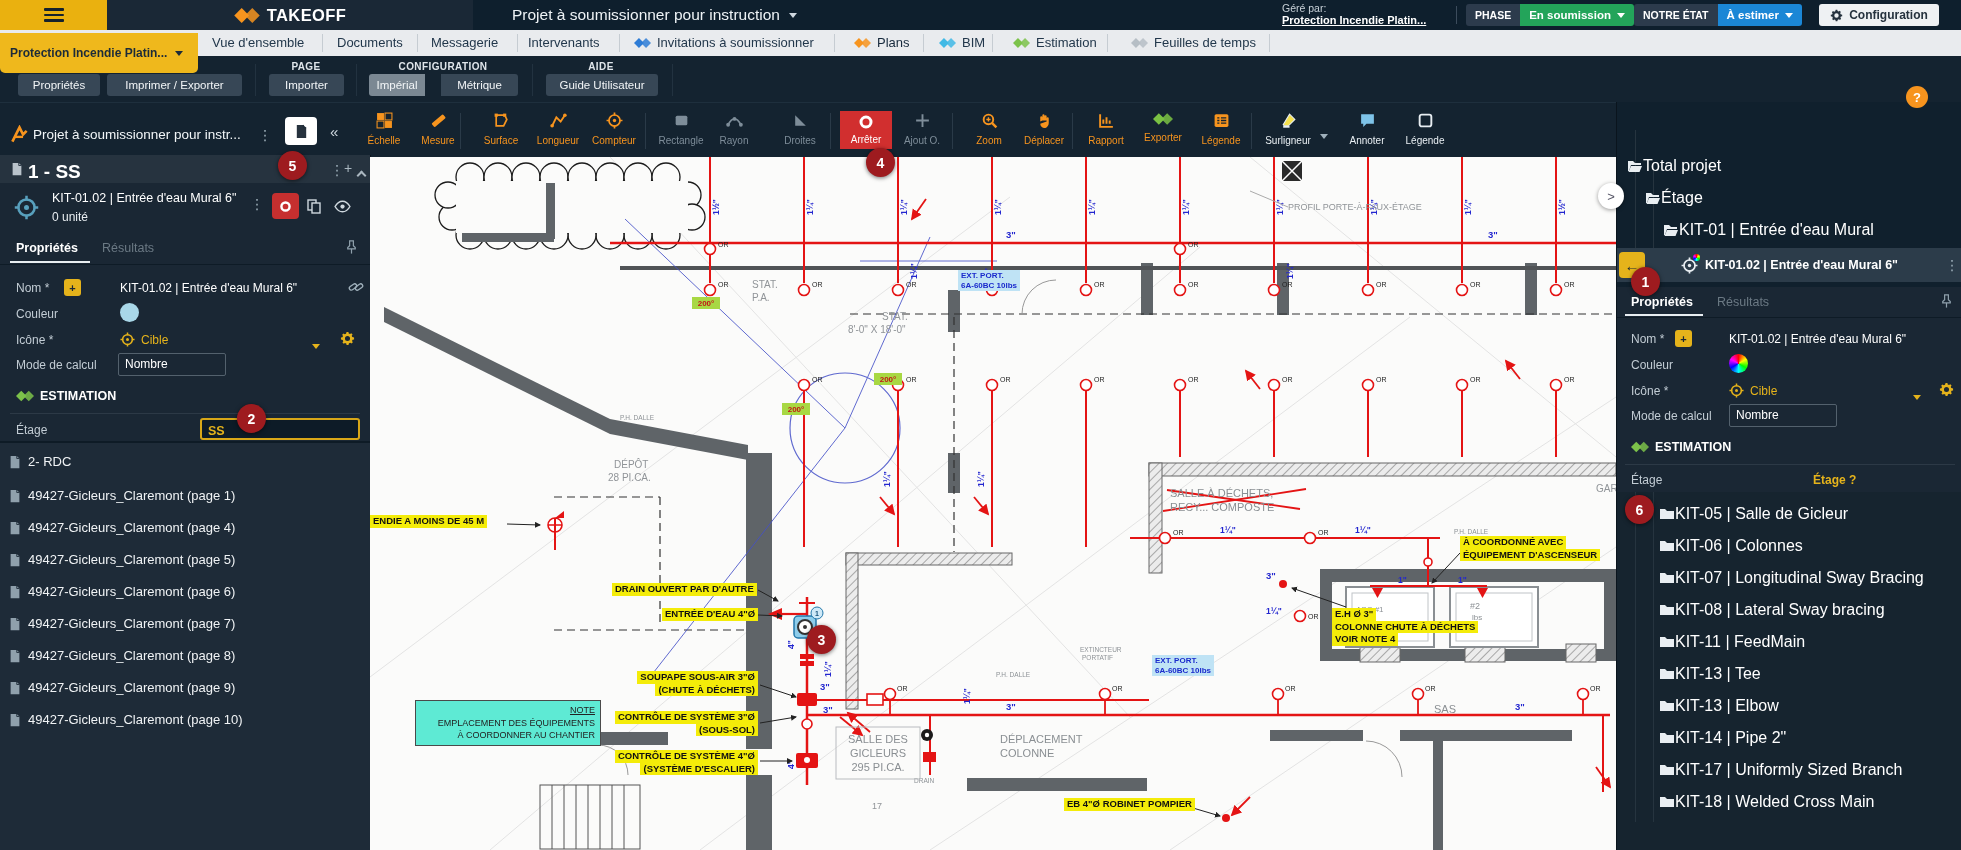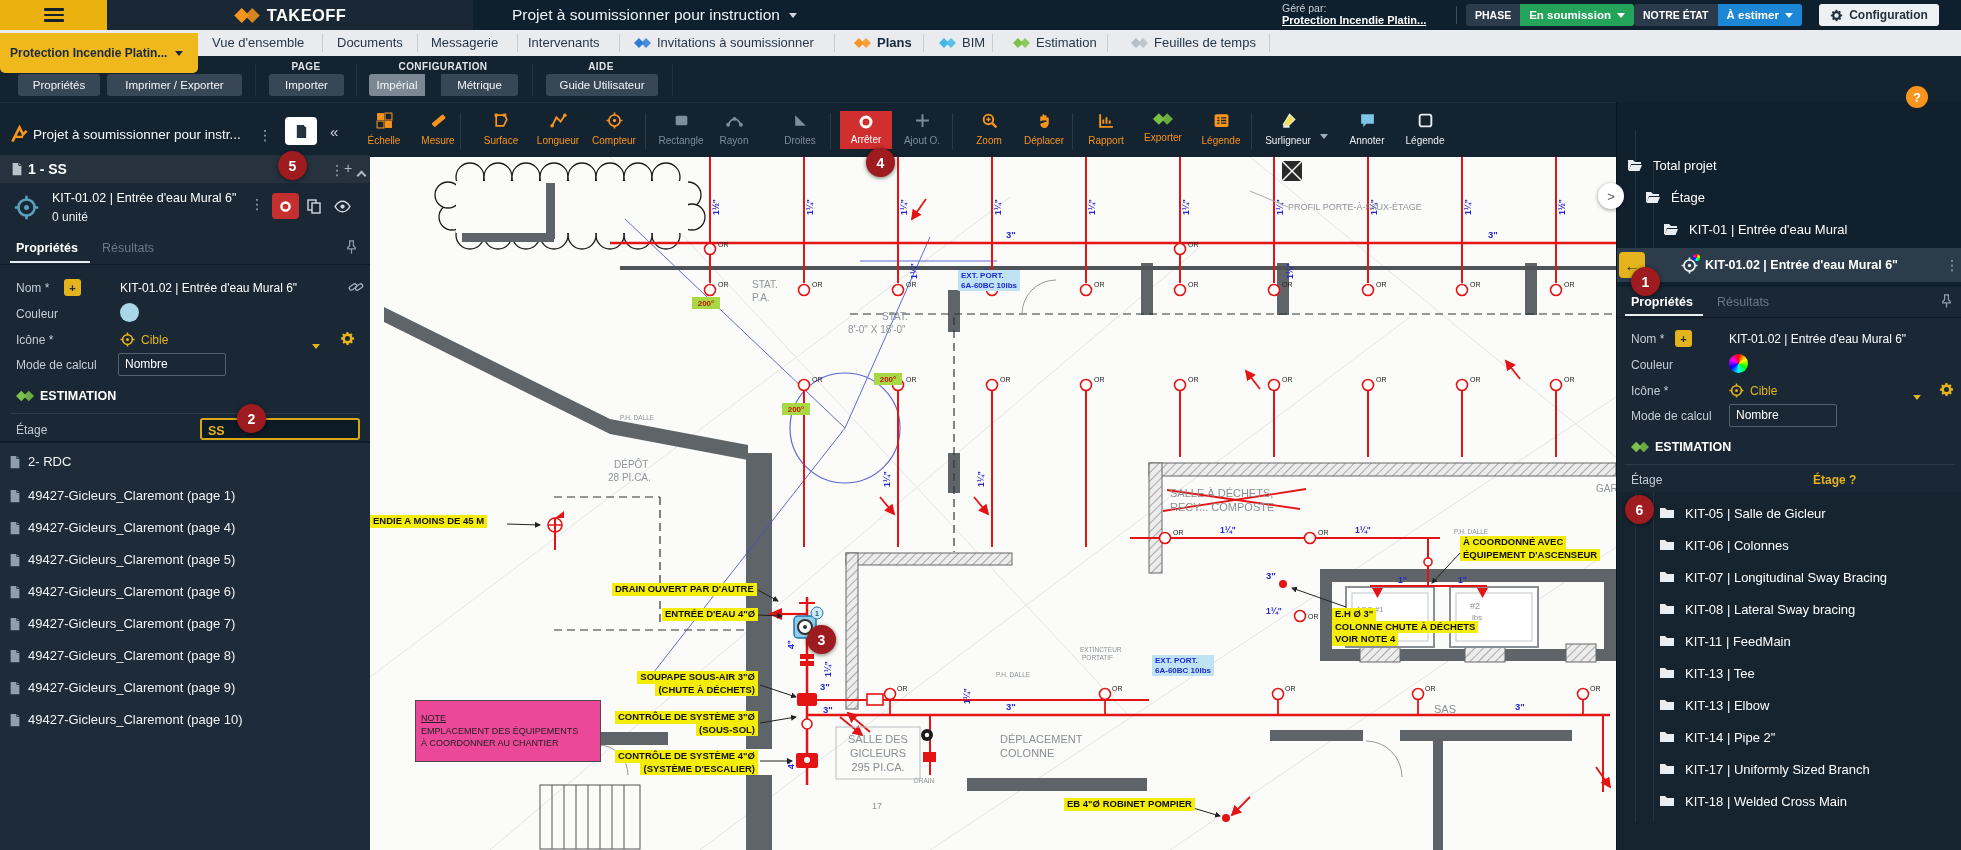--- a/index.html
+++ b/index.html
@@ -55,34 +55,34 @@
   .ptab-off{position:absolute;font-size:12.5px;color:#6b7984;cursor:pointer;}
   .listrow{position:absolute;left:0;width:370px;height:32px;cursor:pointer;}
   .listrow .txt{position:absolute;left:28px;top:0;height:32px;line-height:32px;font-size:13px;color:#f0f3f5;}
   .estttl{font-size:12.5px;font-weight:bold;color:#fff;}
   
   #plan{position:absolute;left:370px;top:157px;width:1246px;height:693px;background:#fbfbfa;overflow:hidden;cursor:crosshair;}
   .ylwrap{position:absolute;display:flex;flex-direction:column;z-index:10;}
   .ylwrap.re{align-items:flex-end;}
   .yl{background:#f4ec09;color:#111;font-size:9.5px;font-weight:bold;padding:0px 3px;line-height:12.5px;white-space:nowrap;width:max-content;}
   .bluelab{position:absolute;background:#bfe3f5;color:#1a2acc;font-size:8px;font-weight:bold;line-height:9.5px;padding:1px 3px;z-index:9;white-space:nowrap;}
-  #notebox{position:absolute;left:45px;top:543px;width:186px;background:#ec4899;border:1.5px solid #4a4a4a;color:#222;font-size:9px;line-height:12.5px;padding:11px 5px;box-sizing:border-box;z-index:8;}
+  #notebox{position:absolute;left:45px;top:543px;width:186px;background:#5eead4;border:1.5px solid #4a4a4a;color:#222;font-size:9px;line-height:12.5px;padding:3px 5px;box-sizing:border-box;z-index:8;text-align:right;}
   #notebox .nb1{text-decoration:underline;}
   .or{font:7px "Liberation Sans",sans-serif;fill:#222;}
   .bd{font:bold 8.5px "Liberation Sans",sans-serif;fill:#2326cf;}
   .bd9{font:bold 9.5px "Liberation Sans",sans-serif;fill:#2326cf;}
   .gt{fill:#909498;font:10px "Liberation Sans",sans-serif;}
   .gts{fill:#8d9296;font:6.5px "Liberation Sans",sans-serif;}
   .gtm{fill:#8a8f93;font:11px "Liberation Sans",sans-serif;}
   .chip{fill:#a8d843;} .chiptxt{fill:#c21717;font:bold 8px "Liberation Sans",sans-serif;text-anchor:middle;}
   .rp{stroke:#e41414;stroke-width:2;fill:none;}
   .oc{fill:#fff;stroke:#e41414;stroke-width:1.6;}
   
   #rightpanel{position:absolute;left:1616px;top:102px;width:345px;height:748px;background:#16242f;border-left:1px solid #0a141d;}
-  .rrow{position:absolute;display:flex;align-items:center;gap:10px;color:#fff;font-size:13px;cursor:pointer;text-align:right;}
+  .rrow{position:absolute;display:flex;align-items:center;color:#fff;font-size:16px;cursor:pointer;text-align:right;}
   .guideline{position:absolute;width:1px;background:#26343f;}
   
   .marker{position:absolute;width:29px;height:29px;border-radius:50%;background:#9e1b1f;color:#fff;font-weight:bold;font-size:14px;display:flex;align-items:center;justify-content:center;box-shadow:0 1px 4px rgba(0,0,0,.55);z-index:60;}
   #expander{position:absolute;left:1598px;top:183px;width:26px;height:26px;border-radius:50%;background:#fff;box-shadow:0 1px 4px rgba(0,0,0,.4);color:#556;display:flex;align-items:center;justify-content:center;font-size:13px;z-index:55;cursor:pointer;}
   .icw{display:inline-flex;align-items:center;justify-content:center;}
 </style>
 </head>
 <body>
 
 <svg width="0" height="0" style="position:absolute">
@@ -263,21 +263,21 @@
       </div>
     <div class="navtab" style="left:528px">
         <span>Intervenants</span>
       </div>
     <div class="navtab" style="left:634px">
         <svg class="icw" width="17" height="12" style="color:#2e7cd6">
           <use href="#i-diamonds-f"></use>
         </svg>
         <span>Invitations à soumissionner</span>
       </div>
-    <div class="navtab" style="left:854px;font-weight:bold;color:#16293c">
+    <div class="navtab" style="left:854px;font-weight:normal;color:#16293c">
         <svg class="icw" width="17" height="12" style="color:#f7941e">
           <use href="#i-diamonds-f"></use>
         </svg>
         <span>Plans</span>
       </div>
     <div class="navtab" style="left:939px">
         <svg class="icw" width="17" height="12" style="color:#41b9e5">
           <use href="#i-diamonds-f"></use>
         </svg>
         <span>BIM</span>
@@ -427,21 +427,21 @@
         </svg>
     </div>
   </div>
 
   <div id="leftpanel">
 
     <div class="lsheet" style="top:0">
       <svg class="icw" style="position:absolute;left:10px;top:7px;color:#b9c3cb" width="14" height="14">
           <use href="#i-doc"></use>
         </svg>
-      <div class="t" style="left:28px;top:6px;font-size:14px;font-weight:bold;color:#fff">1 - SS</div>
+      <div class="t" style="left:28px;top:6px;font-size:19px;font-weight:bold;color:#fff">1 - SS</div>
       <div class="t kebab" style="left:330px;top:7px">⋮</div>
       <div class="t" style="left:344px;top:5px;color:#aab7c0;font-size:14px">+</div>
       <div class="t" style="left:358px;top:10px"><span style="display:inline-block;border:solid #aab7c0;border-width:0 2px 2px 0;padding:2.5px;transform:rotate(-135deg)"></span></div>
     </div>
 
     <div class="abs" style="left:0;top:28px;width:370px;height:50px;background:#1a2734">
       <svg class="icw" style="position:absolute;left:14px;top:12px;color:#58a0bd" width="25" height="25">
           <use href="#i-target"></use>
         </svg>
       <div class="t" style="left:52px;top:8px;font-size:12.5px;color:#fff">KIT-01.02 | Entrée d'eau Mural 6"</div>

